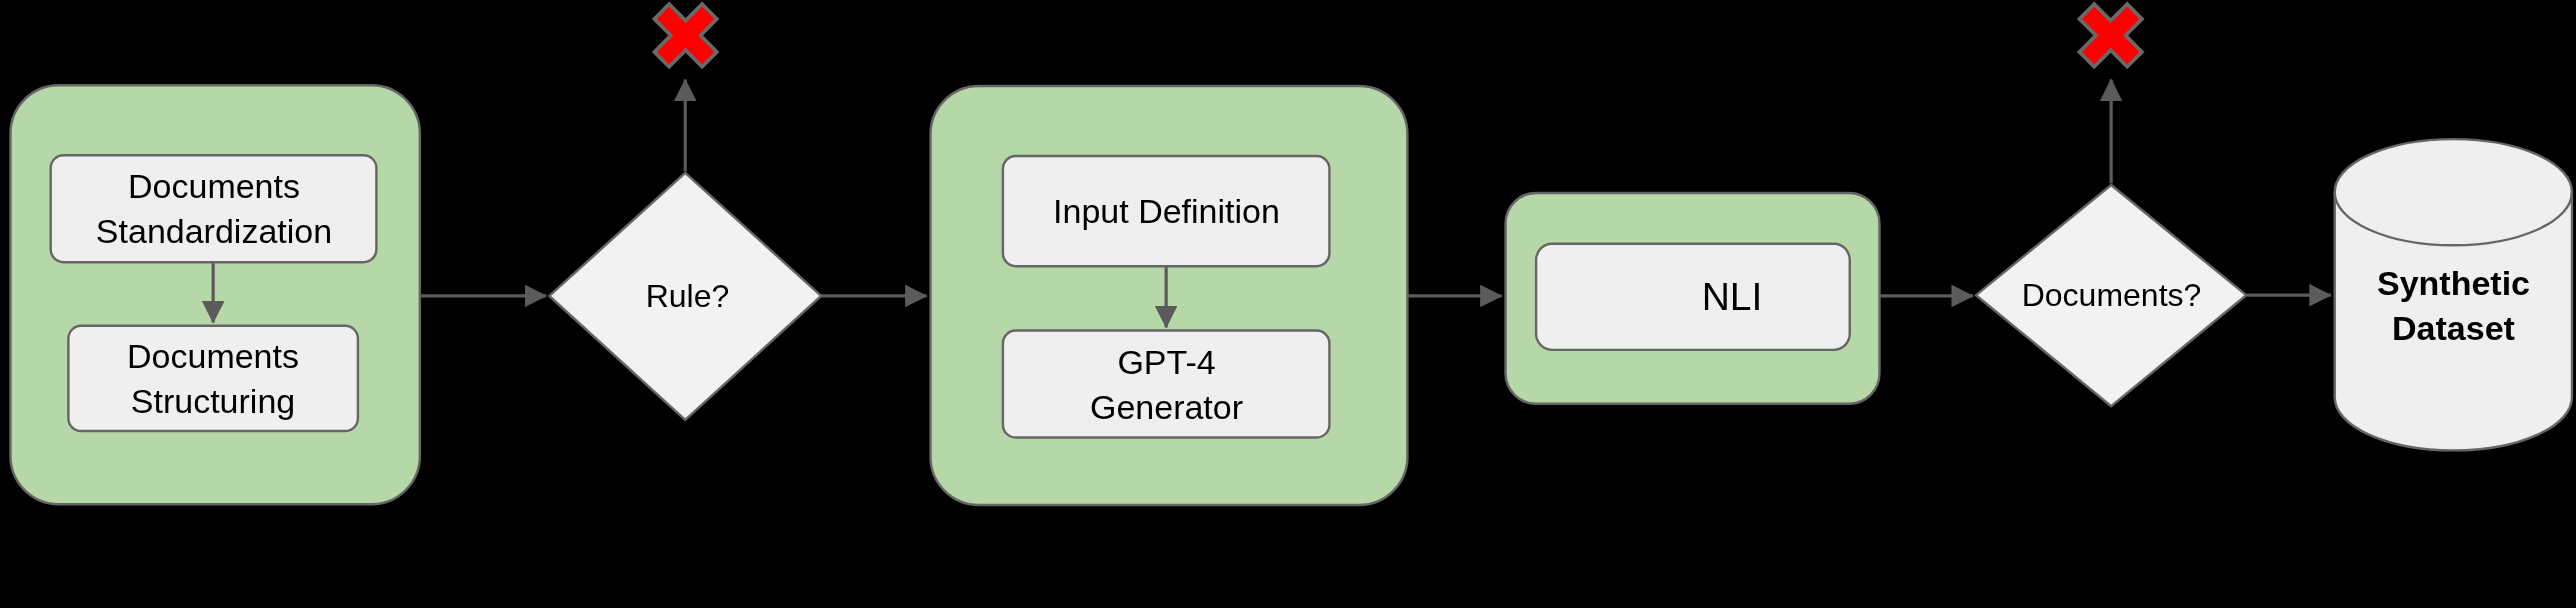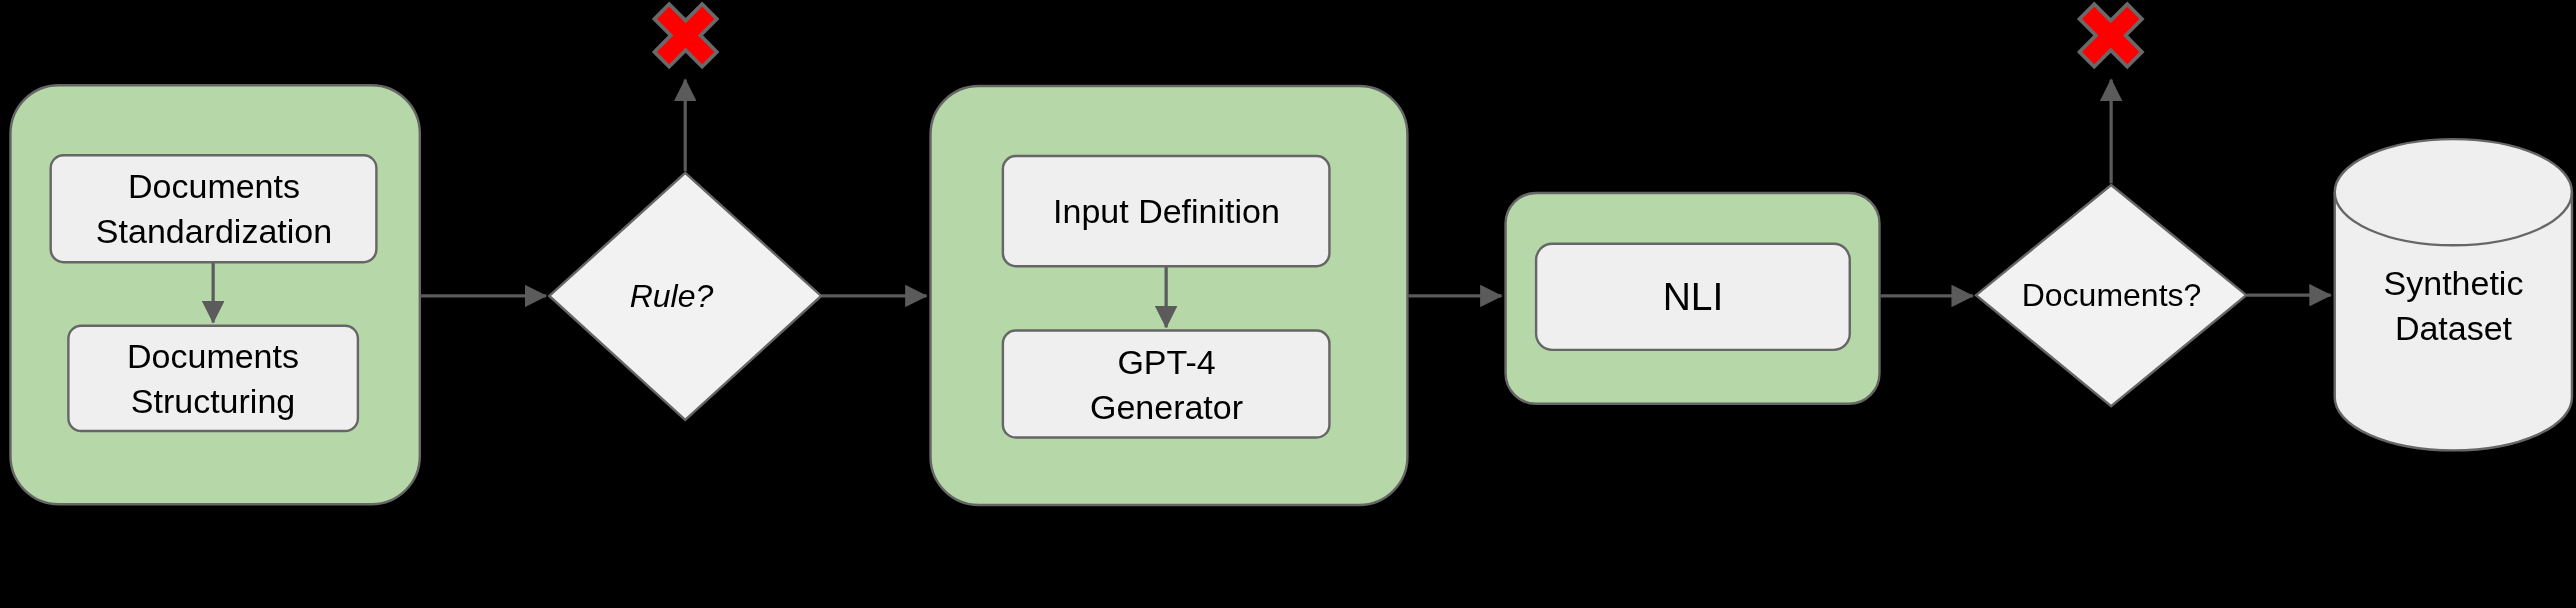--- a/index.html
+++ b/index.html
@@ -31,21 +31,21 @@
   .wire{stroke:var(--arrow);stroke-width:4;fill:none;}
   .xmark{fill:var(--reject-fill);stroke:var(--reject-border);stroke-width:4.5;stroke-linejoin:miter;}
   .lbl{
     position:absolute;
     display:flex;align-items:center;justify-content:center;
     text-align:center;white-space:pre-line;
     color:var(--text);
     font-size:34px;line-height:1.3;
   }
   .lbl.decision-lbl{font-size:32px;}
-  .lbl.nli-lbl{font-size:39px;}
+  .lbl.nli-lbl{font-size:39px;padding-left:39px;}
 </style>
 </head>
 <body>
 
 <div class="stage">
 
   <svg width="2576" height="608" viewBox="0 0 3203 756">
     <defs>
       <marker id="ah" viewBox="0 0 10 10" refX="9.5" refY="5" markerWidth="7" markerHeight="7" orient="auto-start-reverse">
         <path d="M0,0 L10,5 L0,10 Z" fill="#5b5b5b"></path>
@@ -87,28 +87,28 @@
       <path class="xmark" d="M-13,-42 L13,-42 L13,-13 L42,-13 L42,13 L13,13 L13,42 L-13,42 L-13,13 L-42,13 L-42,-13 L-13,-13 Z"></path>
     </g>
   </svg>
 
   <div class="lbl" style="left:51px;top:155px;width:326px;height:107px;">Documents
 Standardization</div>
 
   <div class="lbl" style="left:68px;top:326px;width:290px;height:105px;">Documents
 Structuring</div>
 
-  <div class="lbl decision-lbl" style="left:536px;top:173px;width:271px;height:247px;font-style:italic;">Rule?</div>
+  <div class="lbl decision-lbl" style="left:552px;top:173px;width:271px;height:247px;">Rule?</div>
 
   <div class="lbl" style="left:1003px;top:156px;width:327px;height:110px;text-align:right;">Input Definition</div>
 
   <div class="lbl" style="left:1003px;top:331px;width:327px;height:107px;text-align:center;">GPT-4
 Generator</div>
 
   <div class="lbl nli-lbl" style="left:1536px;top:244px;width:314px;height:106px;">NLI</div>
 
   <div class="lbl decision-lbl" style="left:1977px;top:185px;width:269px;height:221px;">Documents?</div>
 
-  <div class="lbl" style="left:2335px;top:225px;width:237px;height:161px;">Synthetic
+  <div class="lbl" style="left:2335px;top:225px;width:237px;height:161px;font-weight:bold;">Synthetic
 Dataset</div>
 
 </div>
 
 
 </body></html>

